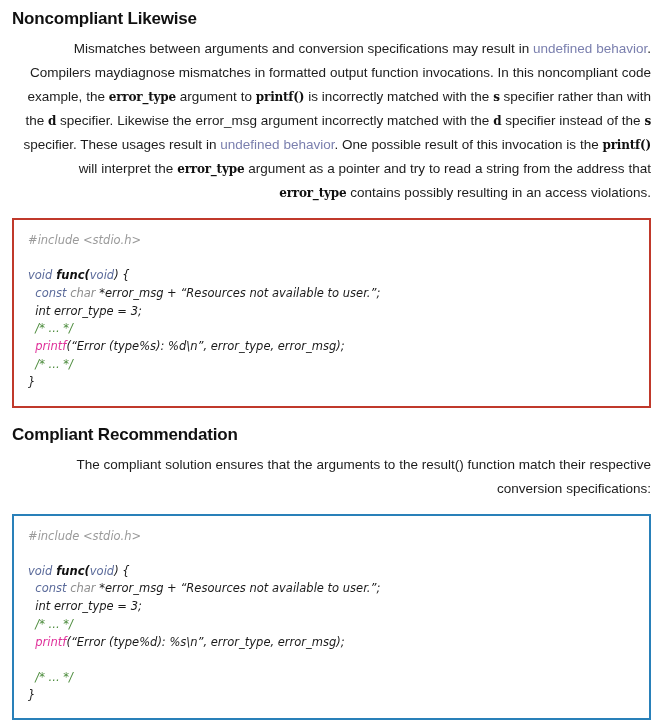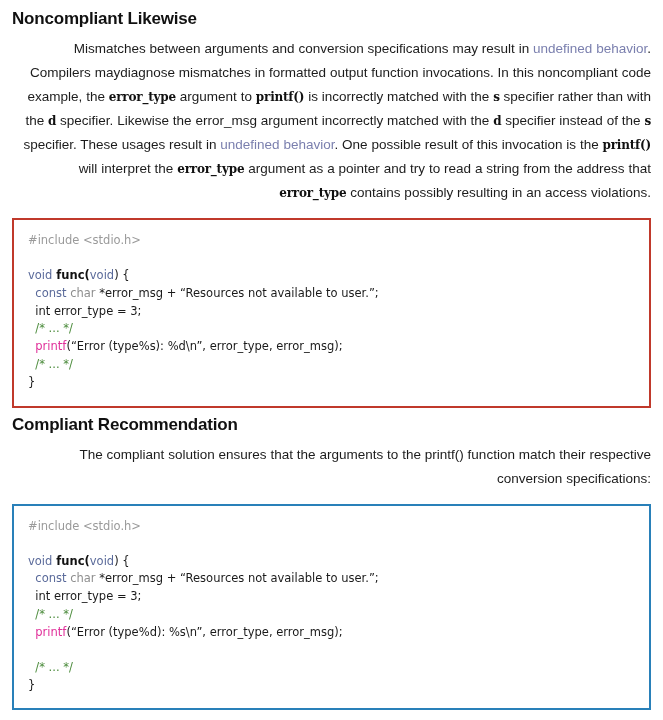--- a/index.html
+++ b/index.html
@@ -25,21 +25,21 @@
     font-family: "Liberation Sans", sans-serif;
     font-size: 17px;
     font-weight: bold;
     color: #111111;
     letter-spacing: -0.2px;
     margin: 0;
     padding: 0;
     line-height: 1.3;
   }
   #heading-noncompliant { padding-top: 8px; }
-  #heading-compliant { padding-top: 6px; }
+  #heading-compliant { padding-top: 16px; }
 
   p.body-text {
     font-size: 13.5px;
     line-height: 1.78;
     color: #1c1c1c;
     margin: 7px 0 0 0;
     text-align: right;
     word-spacing: 0.1px;
   }
   p.body-text .ud-link {
@@ -57,20 +57,21 @@
   .code-block {
     box-sizing: border-box;
     margin-top: 13px;
     background: #ffffff;
     font-family: "DejaVu Sans", sans-serif;
     font-size: 11.5px;
     line-height: 1.55;
     padding: 12px 14px 14px 14px;
     white-space: pre;
     color: #222;
+    font-style: italic;
   }
   .code-block.noncompliant { border: 2px solid #c0392b; }
   .code-block.compliant    { border: 2px solid #2980b9; }
 
   .cb-line { min-height: 17px; }
   .cb-blank { height: 17px; }
 
   .tok-pre   { color: #9a9a9a; }
   .tok-kw    { color: #5a6a9a; }
   .tok-type  { color: #8e8e8e; }
@@ -85,17 +86,17 @@
 <div class="page">
 
   <h2 class="section-heading" id="heading-noncompliant">Noncompliant Likewise</h2>
 
   <p class="body-text"><span>Mismatches between arguments and conversion specifications may result in </span><a class="ud-link" href="#">undefined behavior</a><span>. Compilers maydiagnose mismatches in formatted output function invocations. In this noncompliant code example, the </span><span class="inline-code">error_type</span><span> argument to </span><span class="inline-code">printf()</span><span> is incorrectly matched with the </span><span class="inline-code">s</span><span> specifier rather than with the </span><span class="inline-code">d</span><span> specifier. Likewise the error_msg argument incorrectly matched with the </span><span class="inline-code">d</span><span> specifier instead of the </span><span class="inline-code">s</span><span> specifier. These usages result in </span><a class="ud-link" href="#">undefined behavior</a><span>. One possible result of this invocation is the </span><span class="inline-code">printf()</span><span> will interpret the </span><span class="inline-code">error_type</span><span> argument as a pointer and try to read a string from the address that </span><span class="inline-code">error_type</span><span> contains possibly resulting in an access violations.</span></p>
 
   <div class="code-block noncompliant"><div class="cb-line"><span class="tok-pre">#include &lt;stdio.h&gt;</span></div><div class="cb-blank"></div><div class="cb-line"><span class="tok-kw">void</span><span class="tok-fn"> func(</span><span class="tok-kw">void</span><span class="tok-plain">) {</span></div><div class="cb-line"><span class="tok-kw">  const </span><span class="tok-type">char</span><span class="tok-plain"> *error_msg + “Resources not available to user.”;</span></div><div class="cb-line"><span class="tok-plain">  int error_type = 3;</span></div><div class="cb-line"><span class="tok-cmt">  /* ... */</span></div><div class="cb-line"><span class="tok-call">  printf</span><span class="tok-plain">(“Error (type%s): %d\n”, error_type, error_msg);</span></div><div class="cb-line"><span class="tok-cmt">  /* ... */</span></div><div class="cb-line"><span class="tok-plain">}</span></div></div>
 
   <h2 class="section-heading" id="heading-compliant">Compliant Recommendation</h2>
 
-  <p class="body-text">The compliant solution ensures that the arguments to the printf() function match their respective conversion specifications:</p>
+  <p class="body-text">The compliant solution ensures that the arguments to the result() function match their respective conversion specifications:</p>
 
   <div class="code-block compliant"><div class="cb-line"><span class="tok-pre">#include &lt;stdio.h&gt;</span></div><div class="cb-blank"></div><div class="cb-line"><span class="tok-kw">void</span><span class="tok-fn"> func(</span><span class="tok-kw">void</span><span class="tok-plain">) {</span></div><div class="cb-line"><span class="tok-kw">  const </span><span class="tok-type">char</span><span class="tok-plain"> *error_msg + “Resources not available to user.”;</span></div><div class="cb-line"><span class="tok-plain">  int error_type = 3;</span></div><div class="cb-line"><span class="tok-cmt">  /* ... */</span></div><div class="cb-line"><span class="tok-call">  printf</span><span class="tok-plain">(“Error (type%d): %s\n”, error_type, error_msg);</span></div><div class="cb-blank"></div><div class="cb-line"><span class="tok-cmt">  /* ... */</span></div><div class="cb-line"><span class="tok-plain">}</span></div></div>
 
 </div>
 
 </body></html>

